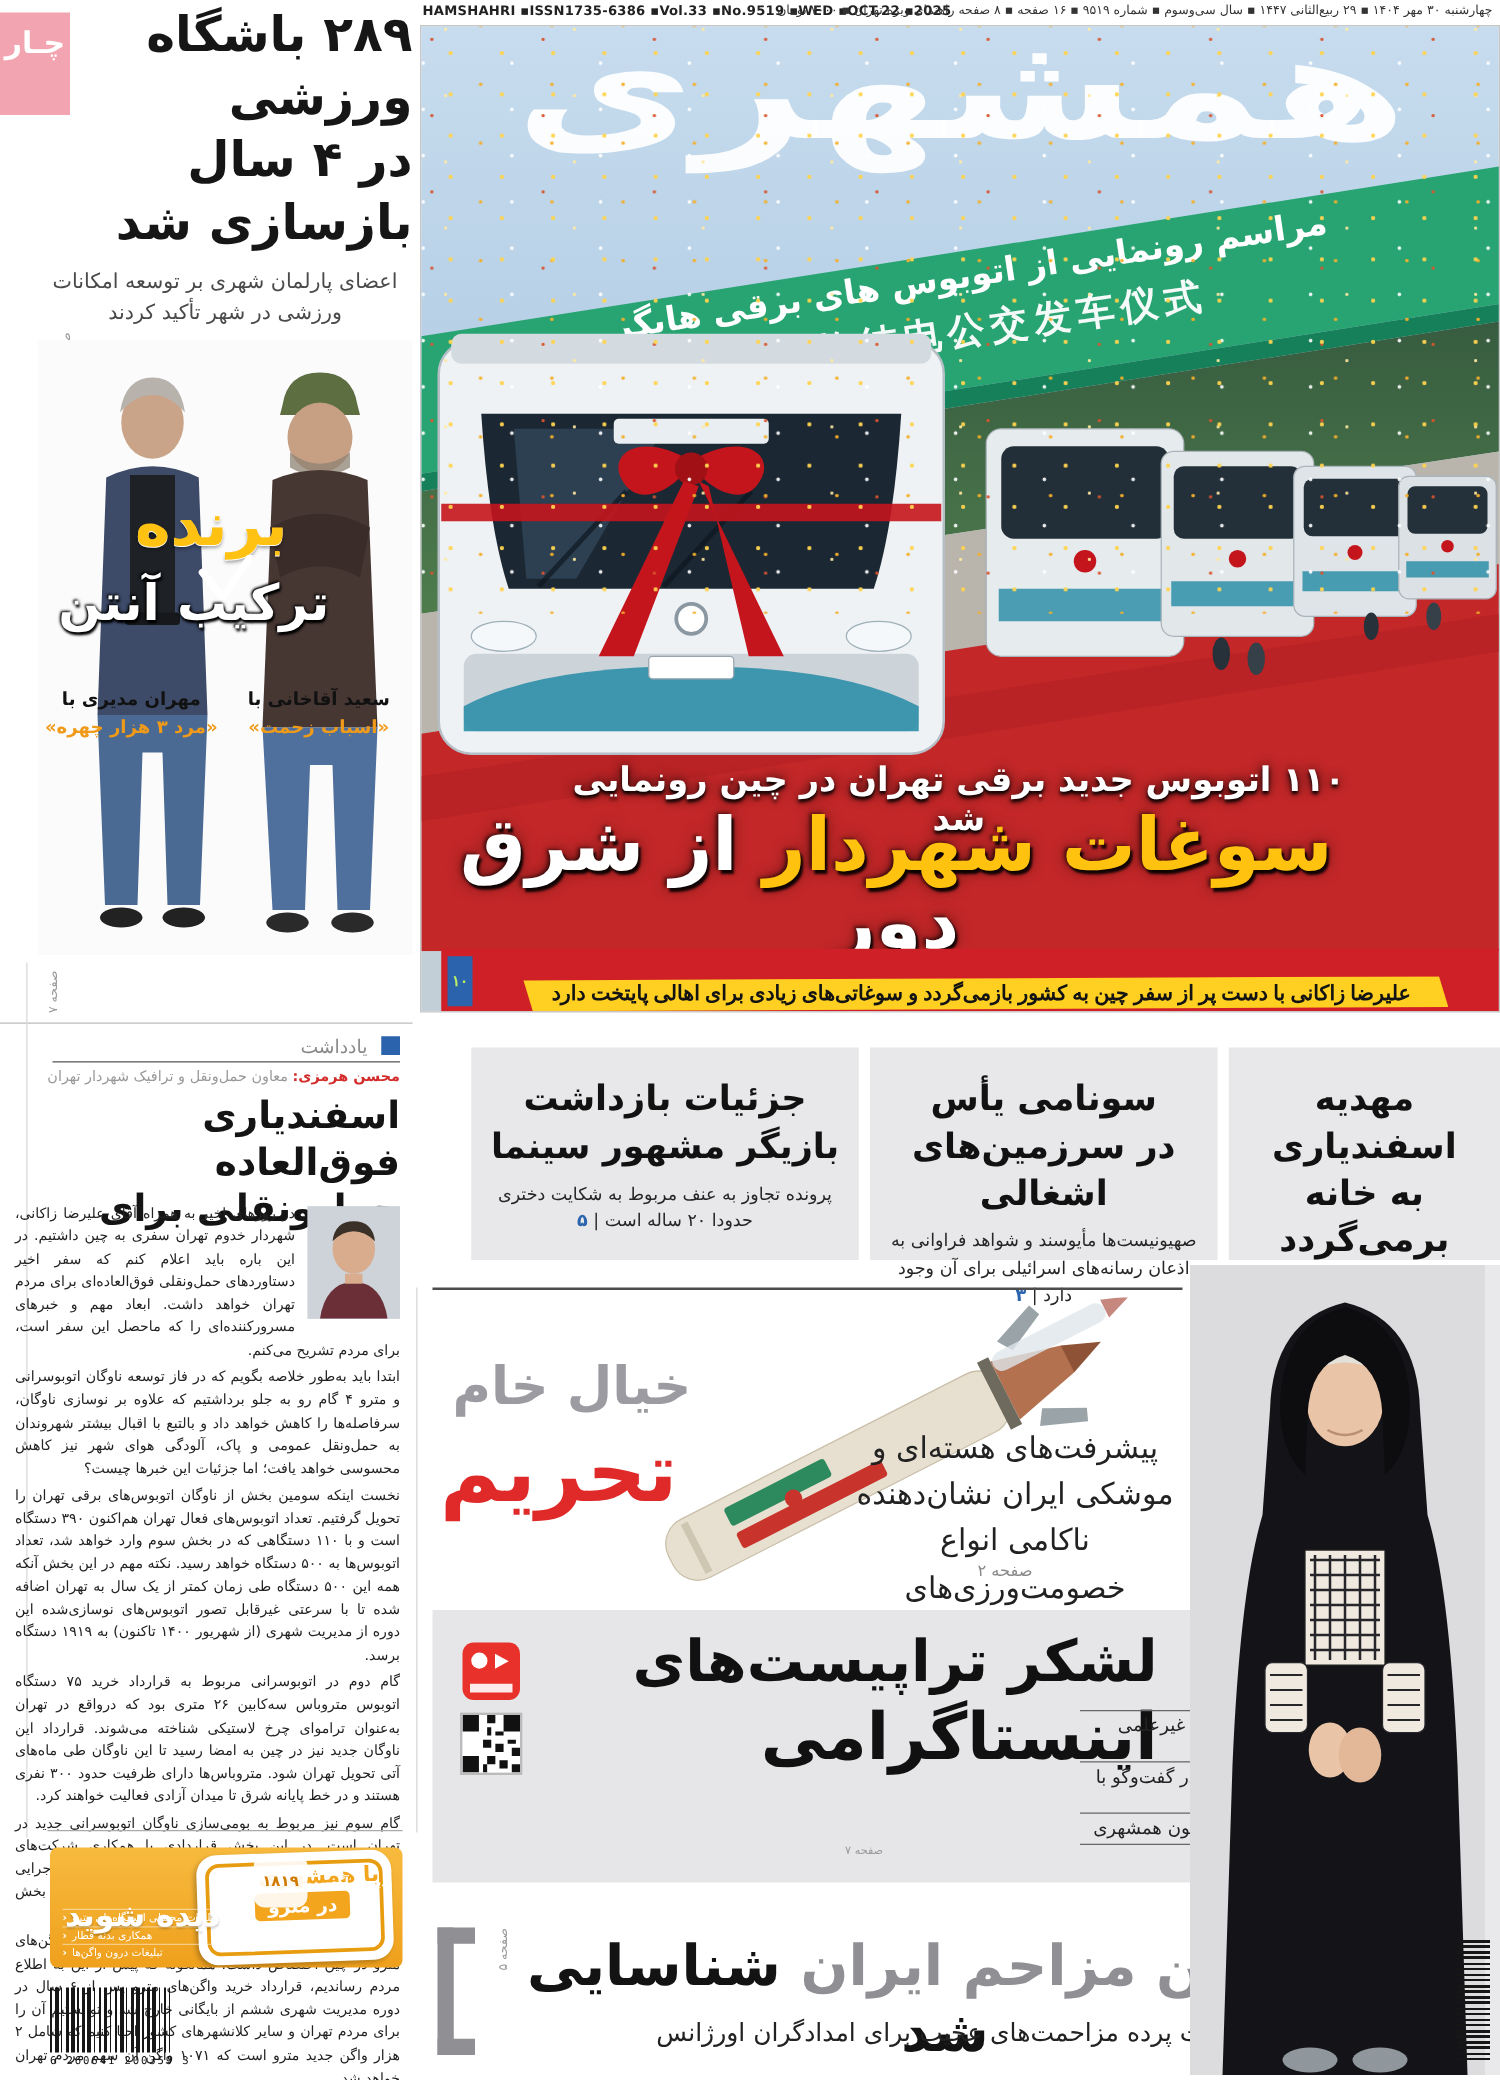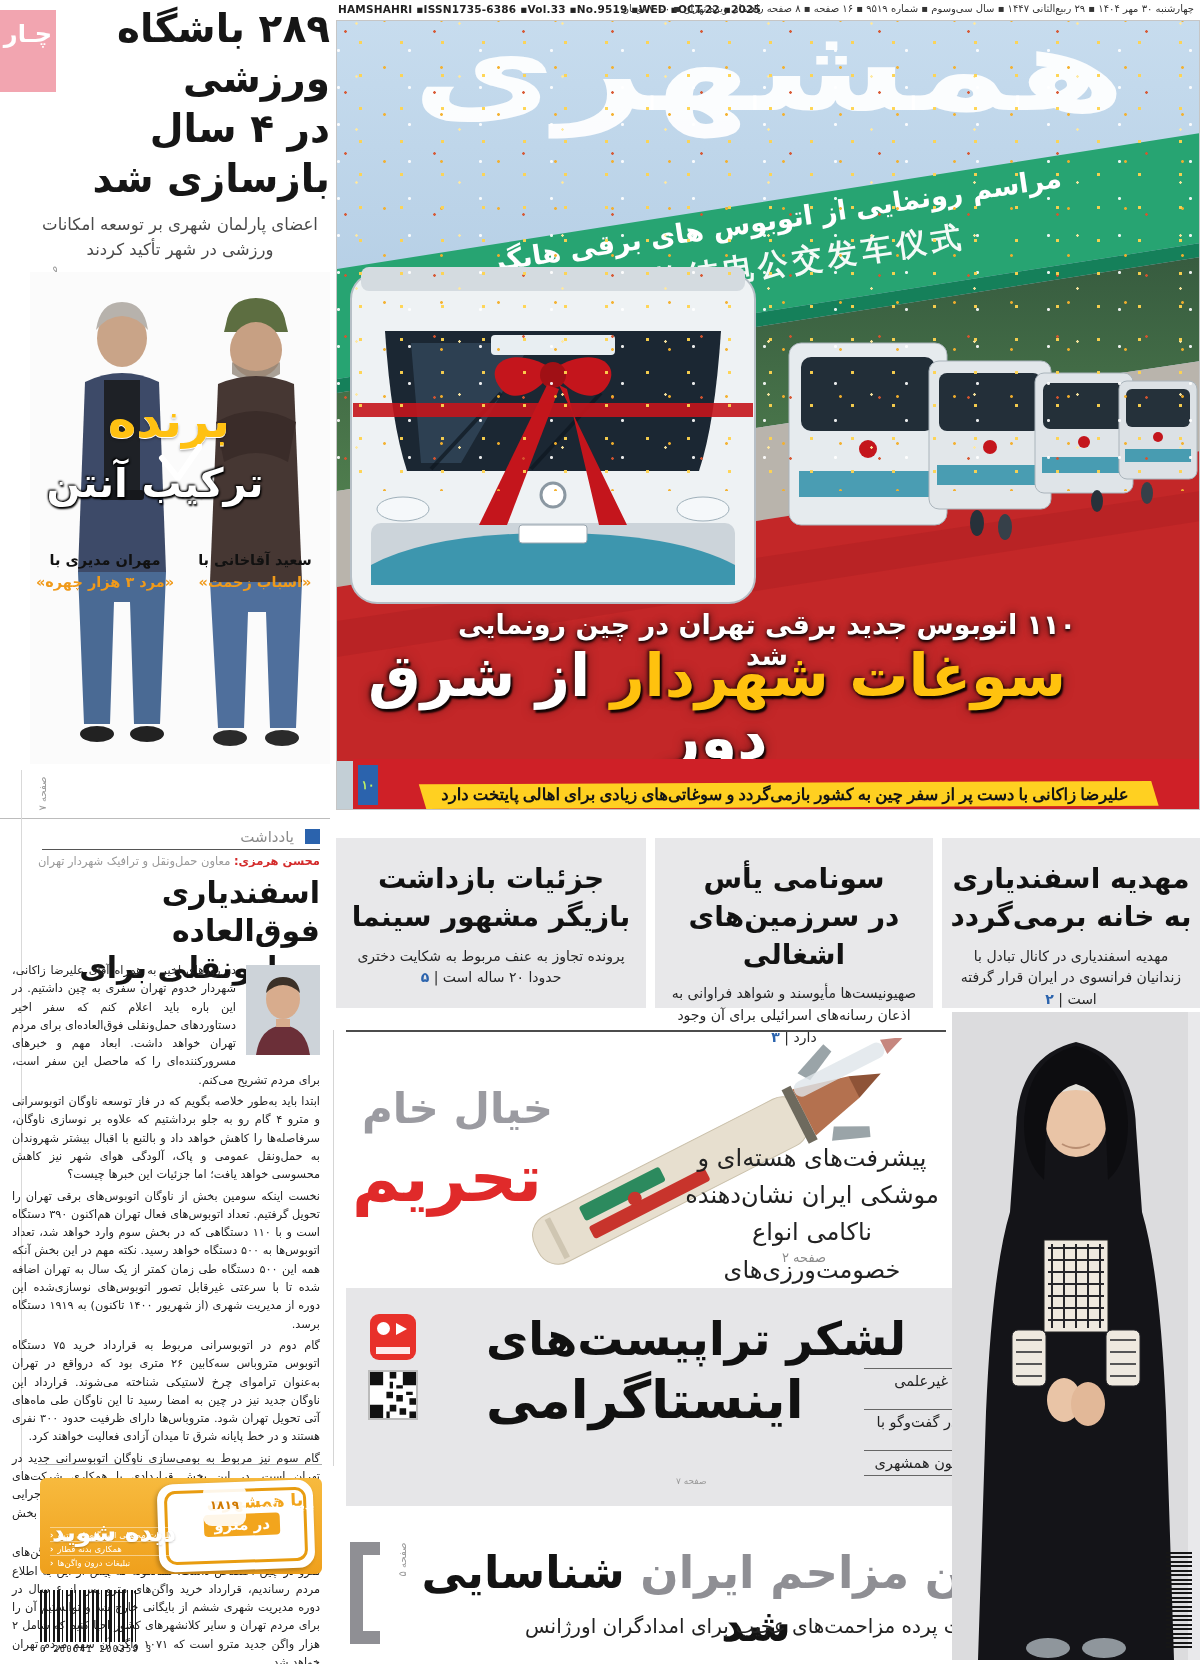--- a/index.html
+++ b/index.html
@@ -97,41 +97,41 @@
   .hl-white{color:#ffffff;}
   .strap{left:16px;bottom:0;width:864px;height:50px;background:#cf2027;display:flex;align-items:flex-end;justify-content:center;font-family:Liberation Serif, serif;}
   .strap-hl{background:#ffd021;color:#131313;font-size:16.5px;font-weight:bold;direction:rtl;padding:4px 30px;
       clip-path:polygon(1% 12%,99% 0,100% 88%,2% 100%);}
   .page-box{position:absolute;left:5px;bottom:4px;width:20px;height:40px;background:#2b63ad;color:#bef264;
       display:flex;align-items:center;justify-content:center;font-size:12px;font-weight:bold;}
 
   
   .mid-row{left:336px;top:838px;width:864px;height:170px;display:flex;direction:rtl;gap:9px;}
   .mid-card{background:#e8e8ea;text-align:center;padding-top:22px;box-sizing:border-box;}
-  .mid-card:nth-child(1){width:258px;text-align:center;}
+  .mid-card:nth-child(1){width:217px;text-align:center;}
   .mid-card:nth-child(2){width:278px;}
   .mid-card:nth-child(3){width:310px;}
   .mid-title{font-size:28px;font-weight:800;color:#121212;line-height:1.35;direction:rtl;}
   .mid-sub{margin-top:10px;font-size:14px;color:#262626;line-height:1.55;direction:rtl;padding:0 10px;}
   .mid-page{color:#2b63ad;font-weight:bold;}
 
   
   .vline-mid{left:333px;top:1030px;width:1px;height:436px;background:#d5d5d5;}
   .vline-left{left:21px;top:770px;width:1px;height:700px;background:#d9d9d9;}
   .sanc{left:346px;top:1030px;width:600px;height:252px;border-top:2px solid #4c4c4c;}
   .sanc-gray{position:absolute;left:16px;top:52px;font-size:42px;font-weight:800;color:#9b9ba1;direction:rtl;}
   .sanc-red{position:absolute;left:6px;top:108px;font-size:66px;font-weight:900;color:#e02a2a;direction:rtl;}
   .sanc-missile{position:absolute;left:130px;top:6px;width:470px;height:246px;}
   .sanc-text{position:absolute;right:4px;top:108px;width:260px;text-align:center;font-size:24px;color:#222;
       line-height:1.55;direction:rtl;}
   .sanc-page{position:absolute;right:120px;top:218px;font-size:13px;color:#8a8a8a;}
 
   
   .insta{left:346px;top:1288px;width:714px;height:218px;background:#e6e6e8;z-index:1;}
-  .insta-title{position:absolute;left:140px;top:24px;width:440px;text-align:left;direction:rtl;color:#111;}
+  .insta-title{position:absolute;left:140px;top:14px;width:440px;text-align:right;direction:rtl;color:#111;}
   .insta-t1{font-size:46px;font-weight:900;line-height:1.2;}
   .insta-t2{font-size:52px;font-weight:900;line-height:1.3;}
   .insta-side{position:absolute;left:518px;top:80px;width:196px;direction:rtl;}
   .insta-side div{font-size:14.5px;color:#222;border-bottom:1px solid #666;padding:4px 0;text-align:right;}
   .insta-side{border-top:1px solid #666;}
   .tv-logo{position:absolute;left:24px;top:26px;width:46px;height:46px;background:#e8312a;border-radius:9px;}
   .tv-logo .dots{position:absolute;left:7px;top:8px;display:flex;gap:4px;}
   .tv-logo .dot{width:13px;height:13px;border-radius:50%;background:#fff;}
   .tv-logo .tri{position:absolute;left:26px;top:9px;width:0;height:0;border-left:11px solid #fff;border-top:6px solid transparent;border-bottom:6px solid transparent;}
   .tv-logo .bar{position:absolute;left:6px;bottom:6px;width:34px;height:7px;background:#fff;opacity:.9;}

